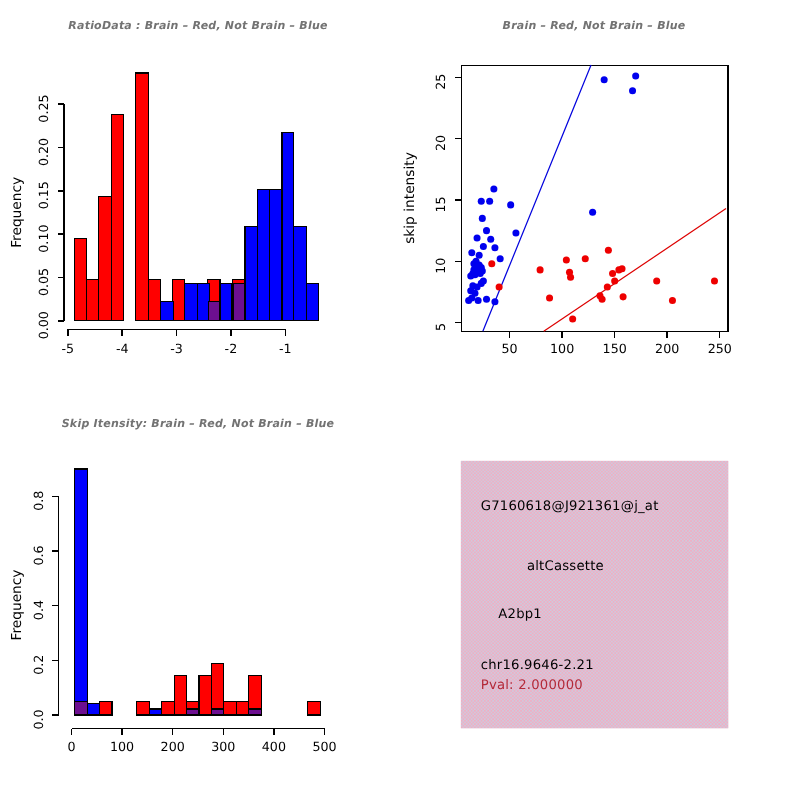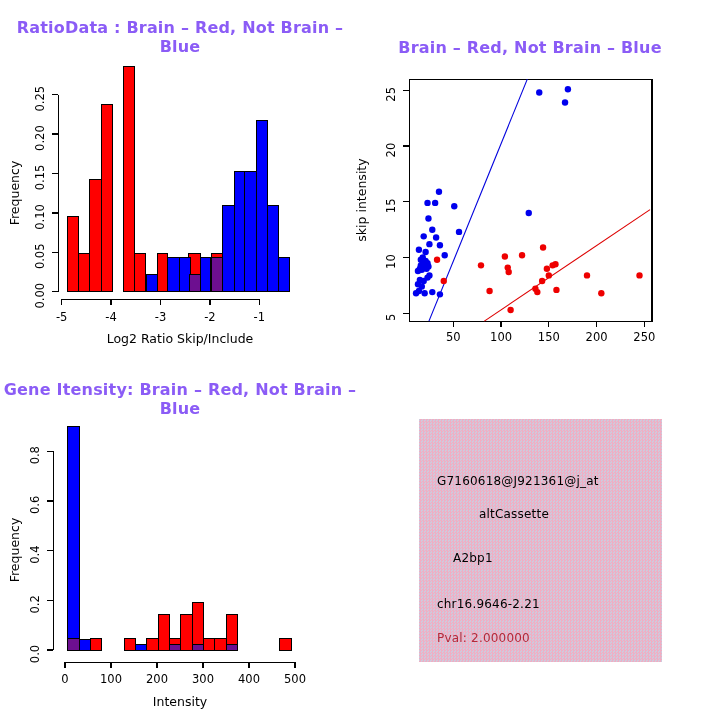--- a/index.html
+++ b/index.html
@@ -1,24 +1,24 @@
 <!DOCTYPE html>
 <html><head>
 <meta charset="utf-8">
 <style>
   html,body{margin:0;padding:0;background:#ffffff;}
   body{width:720px;height:720px;position:relative;font-family:"DejaVu Sans","Liberation Sans",sans-serif;}
   .canvas{position:absolute;left:0;top:0;width:720px;height:720px;background:#fff;}
   .panel{position:absolute;width:360px;height:360px;}
   #panel-tl{left:0;top:0;}
-  #panel-tr{left:350px;top:0;margin-top:20px;}
+  #panel-tr{left:360px;top:0;}
   #panel-bl{left:0;top:360px;}
   #panel-br{left:360px;top:360px;}
   .panel svg{position:absolute;left:0;top:0;}
-  .ptitle{position:absolute;left:0;top:18px;width:360px;text-align:center;font-size:16px;font-weight:bold;color:#8b5cf6;letter-spacing:0.2px;}
+  .ptitle{position:absolute;left:0;top:18px;width:360px;text-align:center;font-size:10px;font-weight:bold;color:#737373;letter-spacing:0.2px;font-style:italic;}
   .xlab{position:absolute;left:0;width:360px;text-align:center;font-size:12.5px;color:#000;}
   .ylab{position:absolute;left:-35px;width:100px;height:16px;text-align:center;font-size:12.5px;color:#000;transform:rotate(-90deg);}
   .tick-txt{font-size:11.5px;fill:#000;}
   .info-box{position:absolute;left:59px;top:59px;width:243px;height:243px;
     background-color:#e4bccb;
     background-image:conic-gradient(#f0aec3 25%, #cfc9dc 0 50%, #f0aec3 0 75%, #cfc9dc 0);
     background-size:3px 3px;}
   .info-line{position:absolute;left:18px;font-size:12px;color:#000;letter-spacing:0.2px;white-space:nowrap;}
   .info-line.pval{color:#b22a3a;}
 </style>
@@ -76,21 +76,20 @@
           <rect x="244.974" y="171.92399999999998" width="11.362000000000023" height="119.77600000000001" fill="#0000ff" stroke="#000" stroke-width="1" shape-rendering="crispEdges"></rect>
           <rect x="256.336" y="120.70399999999998" width="10.867999999999995" height="170.996" fill="#0000ff" stroke="#000" stroke-width="1" shape-rendering="crispEdges"></rect>
           <rect x="267.204" y="205.808" width="11.361999999999966" height="85.892" fill="#0000ff" stroke="#000" stroke-width="1" shape-rendering="crispEdges"></rect>
           <rect x="278.566" y="257.816" width="10.868000000000052" height="33.884000000000015" fill="#0000ff" stroke="#000" stroke-width="1" shape-rendering="crispEdges"></rect>
         </g>
         <g>
           <rect x="189.646" y="274.364" width="10.373999999999995" height="17.336000000000013" fill="#6d0f90" stroke="#000" stroke-width="1" shape-rendering="crispEdges"></rect>
           <rect x="211.87599999999998" y="257.816" width="10.867999999999995" height="33.884000000000015" fill="#6d0f90" stroke="#000" stroke-width="1" shape-rendering="crispEdges"></rect>
         </g>
       </svg>
-    <div class="xlab" style="top:331px;">Log2 Ratio Skip/Include</div>
   </section>
 
   <section class="panel" id="panel-tr">
     <div class="ptitle">Brain – Red, Not Brain – Blue</div>
     <div class="ylab" style="top:172px;left:-38px;">skip intensity</div>
     <svg id="svg-tr" width="360" height="360">
         <rect x="59.3" y="59.3" width="242.7" height="242" fill="none" stroke="#000" stroke-width="1.3" shape-rendering="crispEdges"></rect>
         <line x1="103.3" y1="301.3" x2="103.3" y2="307.3" stroke="#000" stroke-width="1.3" shape-rendering="crispEdges"></line>
         <text x="103.3" y="321" text-anchor="middle" class="tick-txt">50</text>
         <line x1="151.05" y1="301.3" x2="151.05" y2="307.3" stroke="#000" stroke-width="1.3" shape-rendering="crispEdges"></line>
@@ -177,21 +176,21 @@
           <circle cx="205.485" cy="244.24" r="3.2" fill="#ee0000"></circle>
           <circle cx="206.44" cy="269.885" r="3.2" fill="#ee0000"></circle>
           <circle cx="237" cy="255.39000000000001" r="3.2" fill="#ee0000"></circle>
           <circle cx="251.325" cy="273.23" r="3.2" fill="#ee0000"></circle>
           <circle cx="289.525" cy="255.39000000000001" r="3.2" fill="#ee0000"></circle>
         </g>
       </svg>
   </section>
 
   <section class="panel" id="panel-bl">
-    <div class="ptitle" style="top:20px;">Gene Itensity: Brain – Red, Not Brain – Blue</div>
+    <div class="ptitle" style="top:20px;">Skip Itensity: Brain – Red, Not Brain – Blue</div>
     <div class="ylab" style="top:182px;">Frequency</div>
     <svg id="svg-bl" width="360" height="360">
         <line x1="53.3" y1="290" x2="53.3" y2="91.19999999999999" stroke="#000" stroke-width="1.3" shape-rendering="crispEdges"></line>
         <line x1="47.3" y1="290" x2="53.3" y2="290" stroke="#000" stroke-width="1.3" shape-rendering="crispEdges"></line>
         <text x="39" y="294" text-anchor="middle" class="tick-txt" transform="rotate(-90 39 294)">0.0</text>
         <line x1="47.3" y1="240.3" x2="53.3" y2="240.3" stroke="#000" stroke-width="1.3" shape-rendering="crispEdges"></line>
         <text x="39" y="244.3" text-anchor="middle" class="tick-txt" transform="rotate(-90 39 244.3)">0.2</text>
         <line x1="47.3" y1="190.6" x2="53.3" y2="190.6" stroke="#000" stroke-width="1.3" shape-rendering="crispEdges"></line>
         <text x="39" y="194.6" text-anchor="middle" class="tick-txt" transform="rotate(-90 39 194.6)">0.4</text>
         <line x1="47.3" y1="140.9" x2="53.3" y2="140.9" stroke="#000" stroke-width="1.3" shape-rendering="crispEdges"></line>
@@ -230,26 +229,25 @@
           <rect x="79.26" y="279.3145" width="11.039999999999992" height="10.68549999999999" fill="#0000ff" stroke="#000" stroke-width="1" shape-rendering="crispEdges"></rect>
           <rect x="135.84" y="284.533" width="11.039999999999992" height="5.4669999999999845" fill="#0000ff" stroke="#000" stroke-width="1" shape-rendering="crispEdges"></rect>
         </g>
         <g>
           <rect x="67.76" y="278.072" width="11.5" height="11.927999999999997" fill="#6d0f90" stroke="#000" stroke-width="1" shape-rendering="crispEdges"></rect>
           <rect x="169.42000000000002" y="284.533" width="11.5" height="5.4669999999999845" fill="#6d0f90" stroke="#000" stroke-width="1" shape-rendering="crispEdges"></rect>
           <rect x="192.42000000000002" y="284.533" width="11.039999999999992" height="5.4669999999999845" fill="#6d0f90" stroke="#000" stroke-width="1" shape-rendering="crispEdges"></rect>
           <rect x="226" y="284.533" width="11.5" height="5.4669999999999845" fill="#6d0f90" stroke="#000" stroke-width="1" shape-rendering="crispEdges"></rect>
         </g>
       </svg>
-    <div class="xlab" style="top:334px;">Intensity</div>
   </section>
 
   <section class="panel" id="panel-br">
     <div class="info-box">
-      <div class="info-line" style="top:55px;">G7160618@J921361@j_at</div>
+      <div class="info-line" style="top:34px;">G7160618@J921361@j_at</div>
       <div class="info-line" style="top:88px;margin-left:42px;">altCassette</div>
       <div class="info-line" style="top:132px;margin-left:16px;">A2bp1</div>
       <div class="info-line" style="top:178px;">chr16.9646-2.21</div>
-      <div class="info-line pval" style="top:212px;">Pval: 2.000000</div>
+      <div class="info-line pval" style="top:196px;">Pval: 2.000000</div>
     </div>
   </section>
 
 </div>
 
 </body></html>

